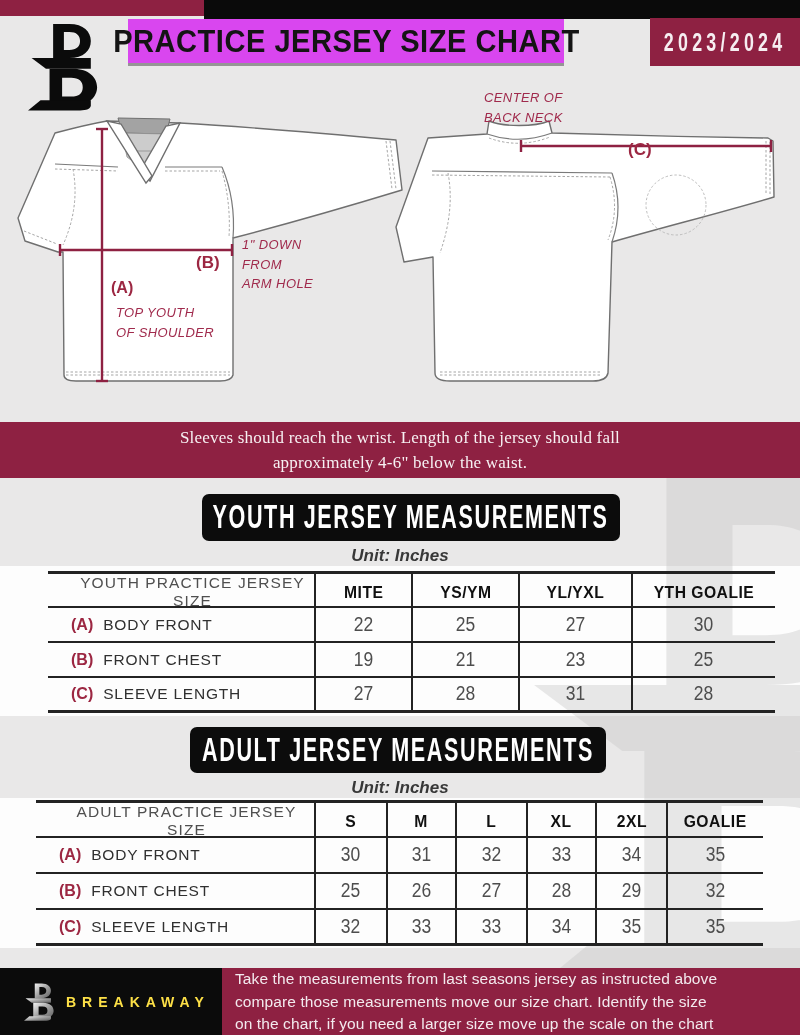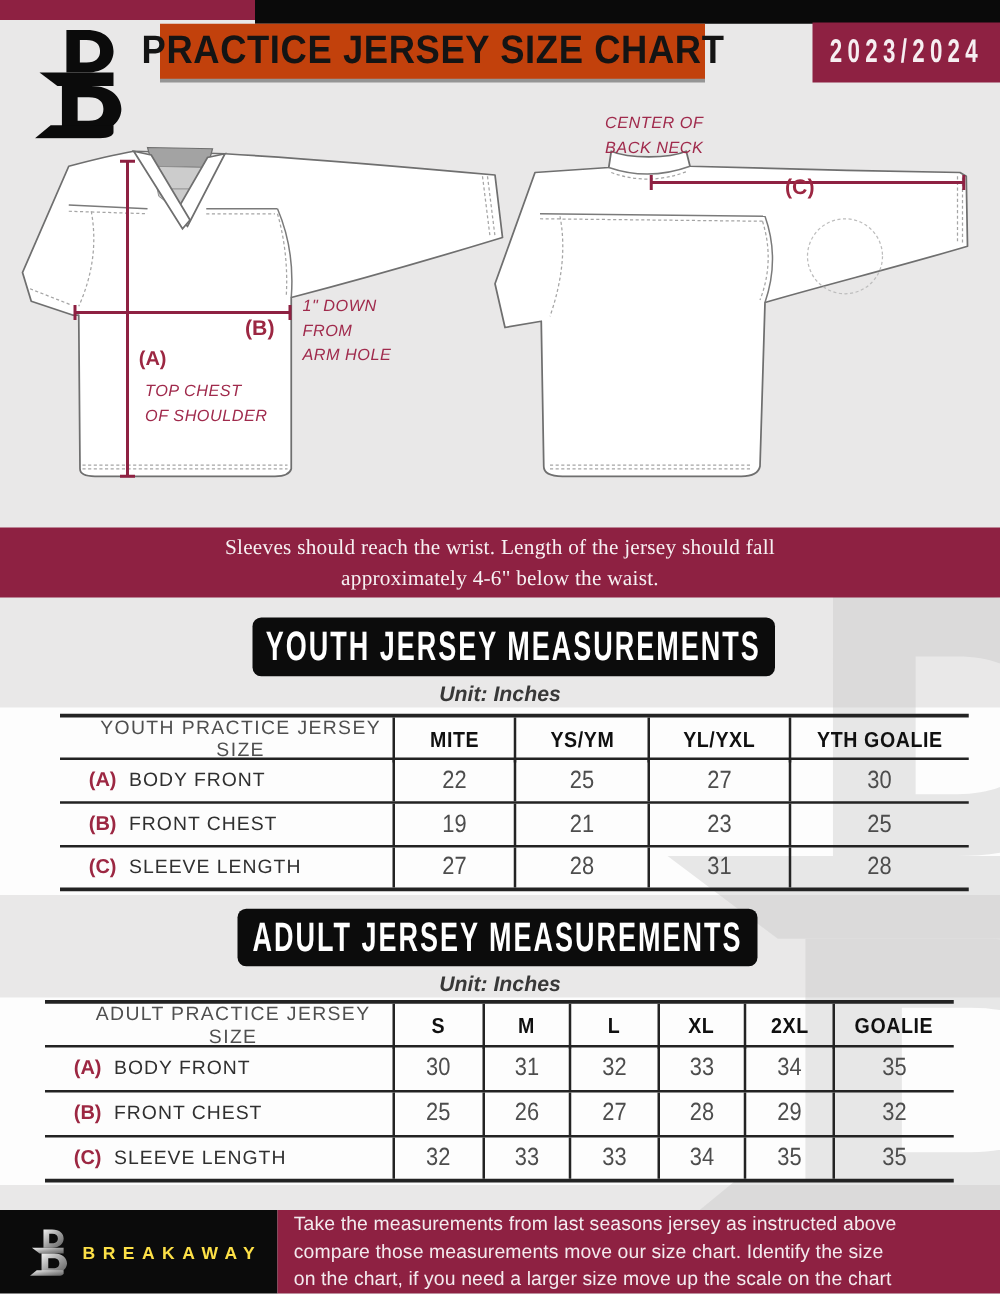--- a/index.html
+++ b/index.html
@@ -9,21 +9,21 @@
     background:#e9e8e8; font-family:"Liberation Sans", sans-serif;
     margin:0 auto;
   }
   .abs { position:absolute; }
 
   
   .topbar-maroon { left:0; top:0; width:204px; height:16px; background:#8e2142; }
   .topbar-black  { left:204px; top:0; right:0; height:19px; background:#0a0a0a; }
   .logo-header   { left:28px; top:23px; width:70px; height:88px; }
   .titlebox {
-    left:128px; top:19px; width:436px; height:44px; background:#c2410c;
+    left:128px; top:19px; width:436px; height:44px; background:#d946ef;
     display:flex; align-items:center; justify-content:center;
     box-shadow:0 3px 0 rgba(80,80,80,.55);
   }
   .titlebox span {
     font-size:30px; font-weight:700; color:#141414; letter-spacing:.5px;
     display:inline-block; transform:scale(.97,1.06); white-space:nowrap;
   }
   .seasonbox {
     left:650px; top:18px; width:150px; height:48px; background:#8e2142;
     display:flex; align-items:center; justify-content:center;
@@ -73,21 +73,21 @@
 
   
   .watermark { left:512px; top:470px; width:430px; height:540px; opacity:.42; z-index:1; pointer-events:none; }
   .z2 { z-index:2; }
 
   
   .footer-black { left:0; top:968px; width:222px; height:67px; background:#0b0b0b;
                   display:flex; align-items:center; }
   .brand { color:#fde047; font-size:14px; font-weight:700; letter-spacing:6px; margin-left:12px; }
   .footer-maroon { left:222px; top:968px; width:578px; height:67px; background:#8e2142;
-                   display:flex; flex-direction:column; justify-content:center; padding-left:13px; }
+                   display:flex; flex-direction:column; justify-content:space-between; padding-left:13px; }
   .footer-maroon div { color:#f3eaee; font-size:15.5px; line-height:1.42; letter-spacing:.1px; white-space:nowrap; }
 </style>
 </head>
 <body>
 
 <svg width="0" height="0" style="position:absolute" aria-hidden="true">
   <defs>
     <g id="bmono">
       <path fill-rule="evenodd" d="M28,1 H46 C62,1 70,9.5 70,20 C70,30.5 62,39 46,39 H28 Z M40,10 H46 C54,10 58,13.8 58,20 C58,26.2 54,30 46,30 H40 Z"></path>
       <path d="M4,39 H70 V51 H20 L4,39 Z"></path>
@@ -195,21 +195,21 @@
     </div>
     <div class="tag" style="left:628px; top:55px;">(C)</div>
     <div class="tag" style="left:196px; top:168px;">(B)</div>
     <div class="anno" style="left:242px; top:150px;">
       <div>1" DOWN</div>
       <div>FROM</div>
       <div>ARM HOLE</div>
     </div>
     <div class="tag" style="left:111px; top:194px; font-size:16px;">(A)</div>
     <div class="anno" style="left:116px; top:218px;">
-      <div>TOP CHEST</div>
+      <div>TOP YOUTH</div>
       <div>OF SHOULDER</div>
     </div>
   </div>
 
   <div class="abs banner z2">
     <div>Sleeves should reach the wrist. Length of the jersey should fall</div>
     <div>approximately 4-6" below the waist.</div>
   </div>
 
   <div class="abs band" style="top:566px; height:150px;"></div>

